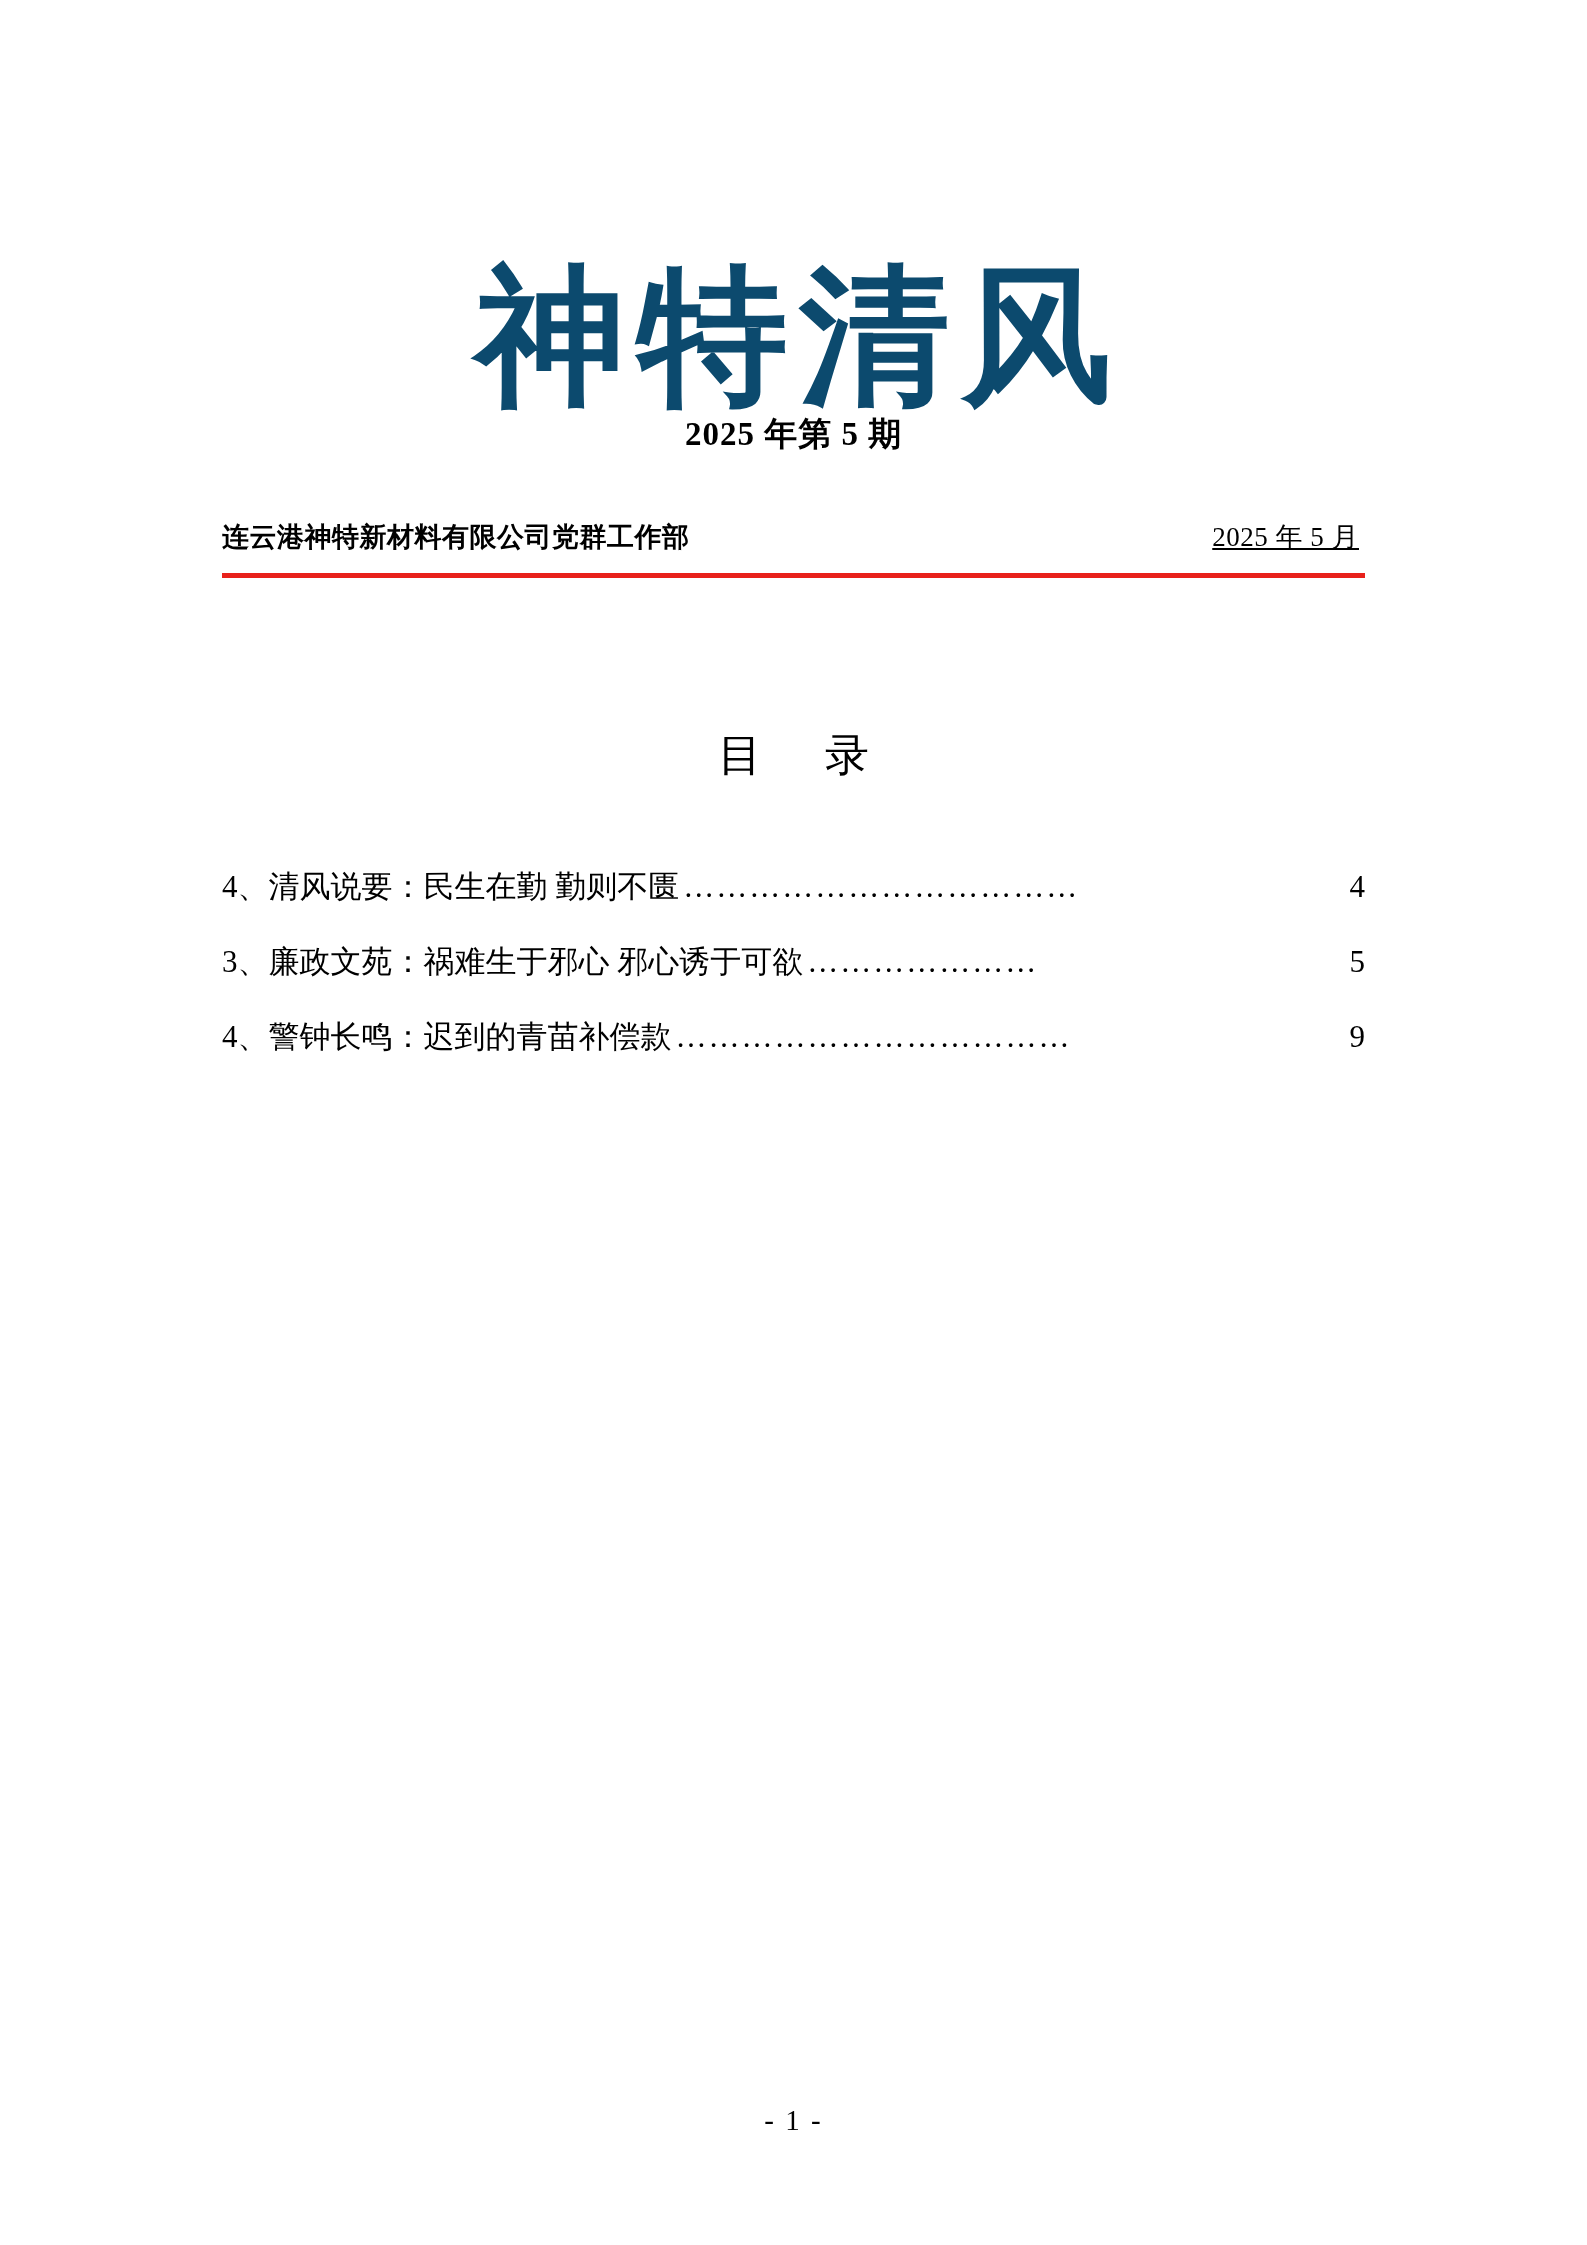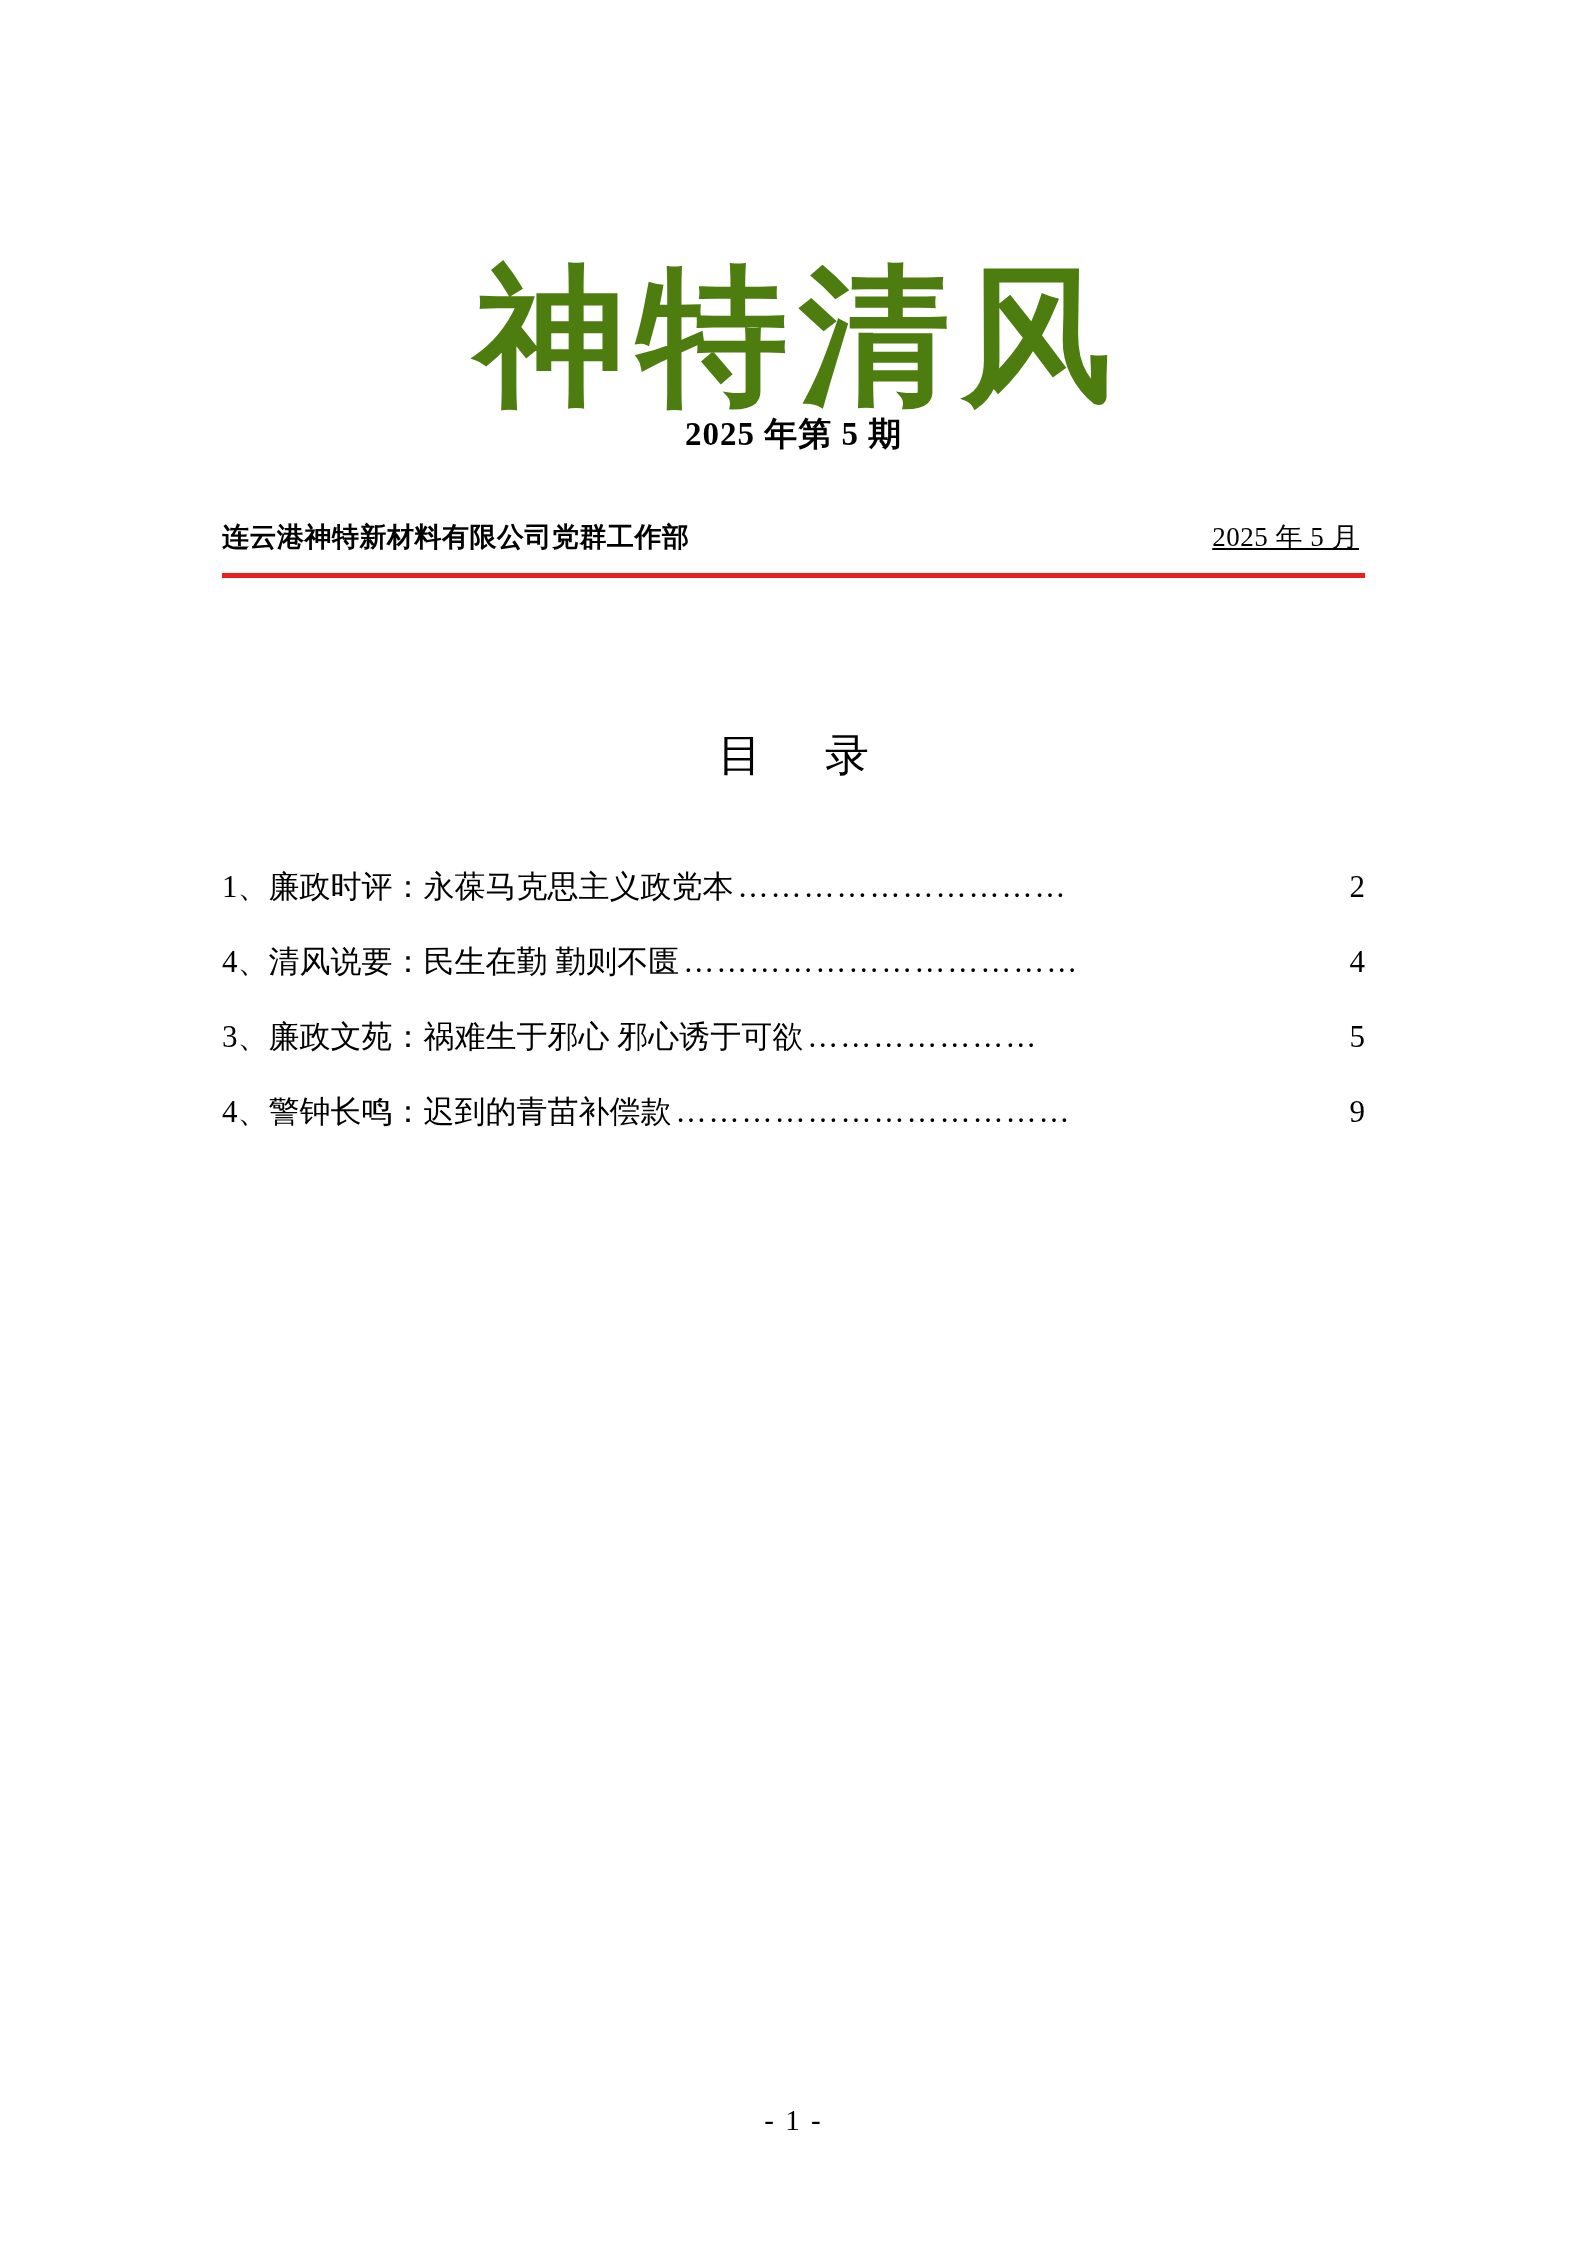--- a/index.html
+++ b/index.html
@@ -17,21 +17,21 @@
   }
   .page {
     position: relative;
     width: 1587px;
     height: 2245px;
     box-sizing: border-box;
     padding: 0 222px;
   }
   .masthead {
     text-align: center;
-    color: #4d7c0f;
+    color: #0c4a6e;
     font-family: "Liberation Serif", "DejaVu Serif", serif;
     font-weight: 700;
     font-size: 150px;
     line-height: 1;
     letter-spacing: 12px;
     padding-top: 262px;
     text-indent: 12px;
     white-space: nowrap;
   }
   .issue {
@@ -123,25 +123,20 @@
     <div class="meta-left">连云港神特新材料有限公司党群工作部</div>
     <div class="meta-right">2025 年 5 月</div>
   </div>
 
   <div class="rule"></div>
 
   <div class="toc-title">目  录</div>
 
   <div class="toc-list">
 
-    <div class="toc-item">
-      <span class="toc-label">1、廉政时评：永葆马克思主义政党本</span>
-      <span class="toc-leader">…………………………</span>
-      <span class="toc-page">2</span>
-    </div>
 
     <div class="toc-item">
       <span class="toc-label">4、清风说要：民生在勤  勤则不匮</span>
       <span class="toc-leader">………………………………</span>
       <span class="toc-page">4</span>
     </div>
 
     <div class="toc-item">
       <span class="toc-label">3、廉政文苑：祸难生于邪心  邪心诱于可欲</span>
       <span class="toc-leader">…………………</span>

